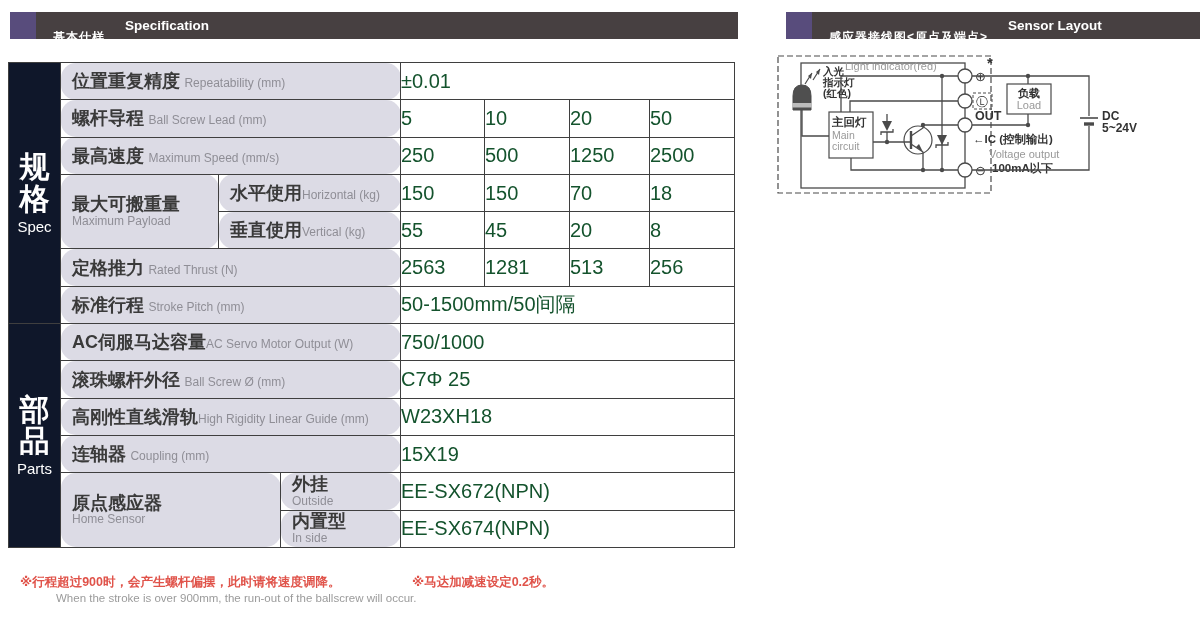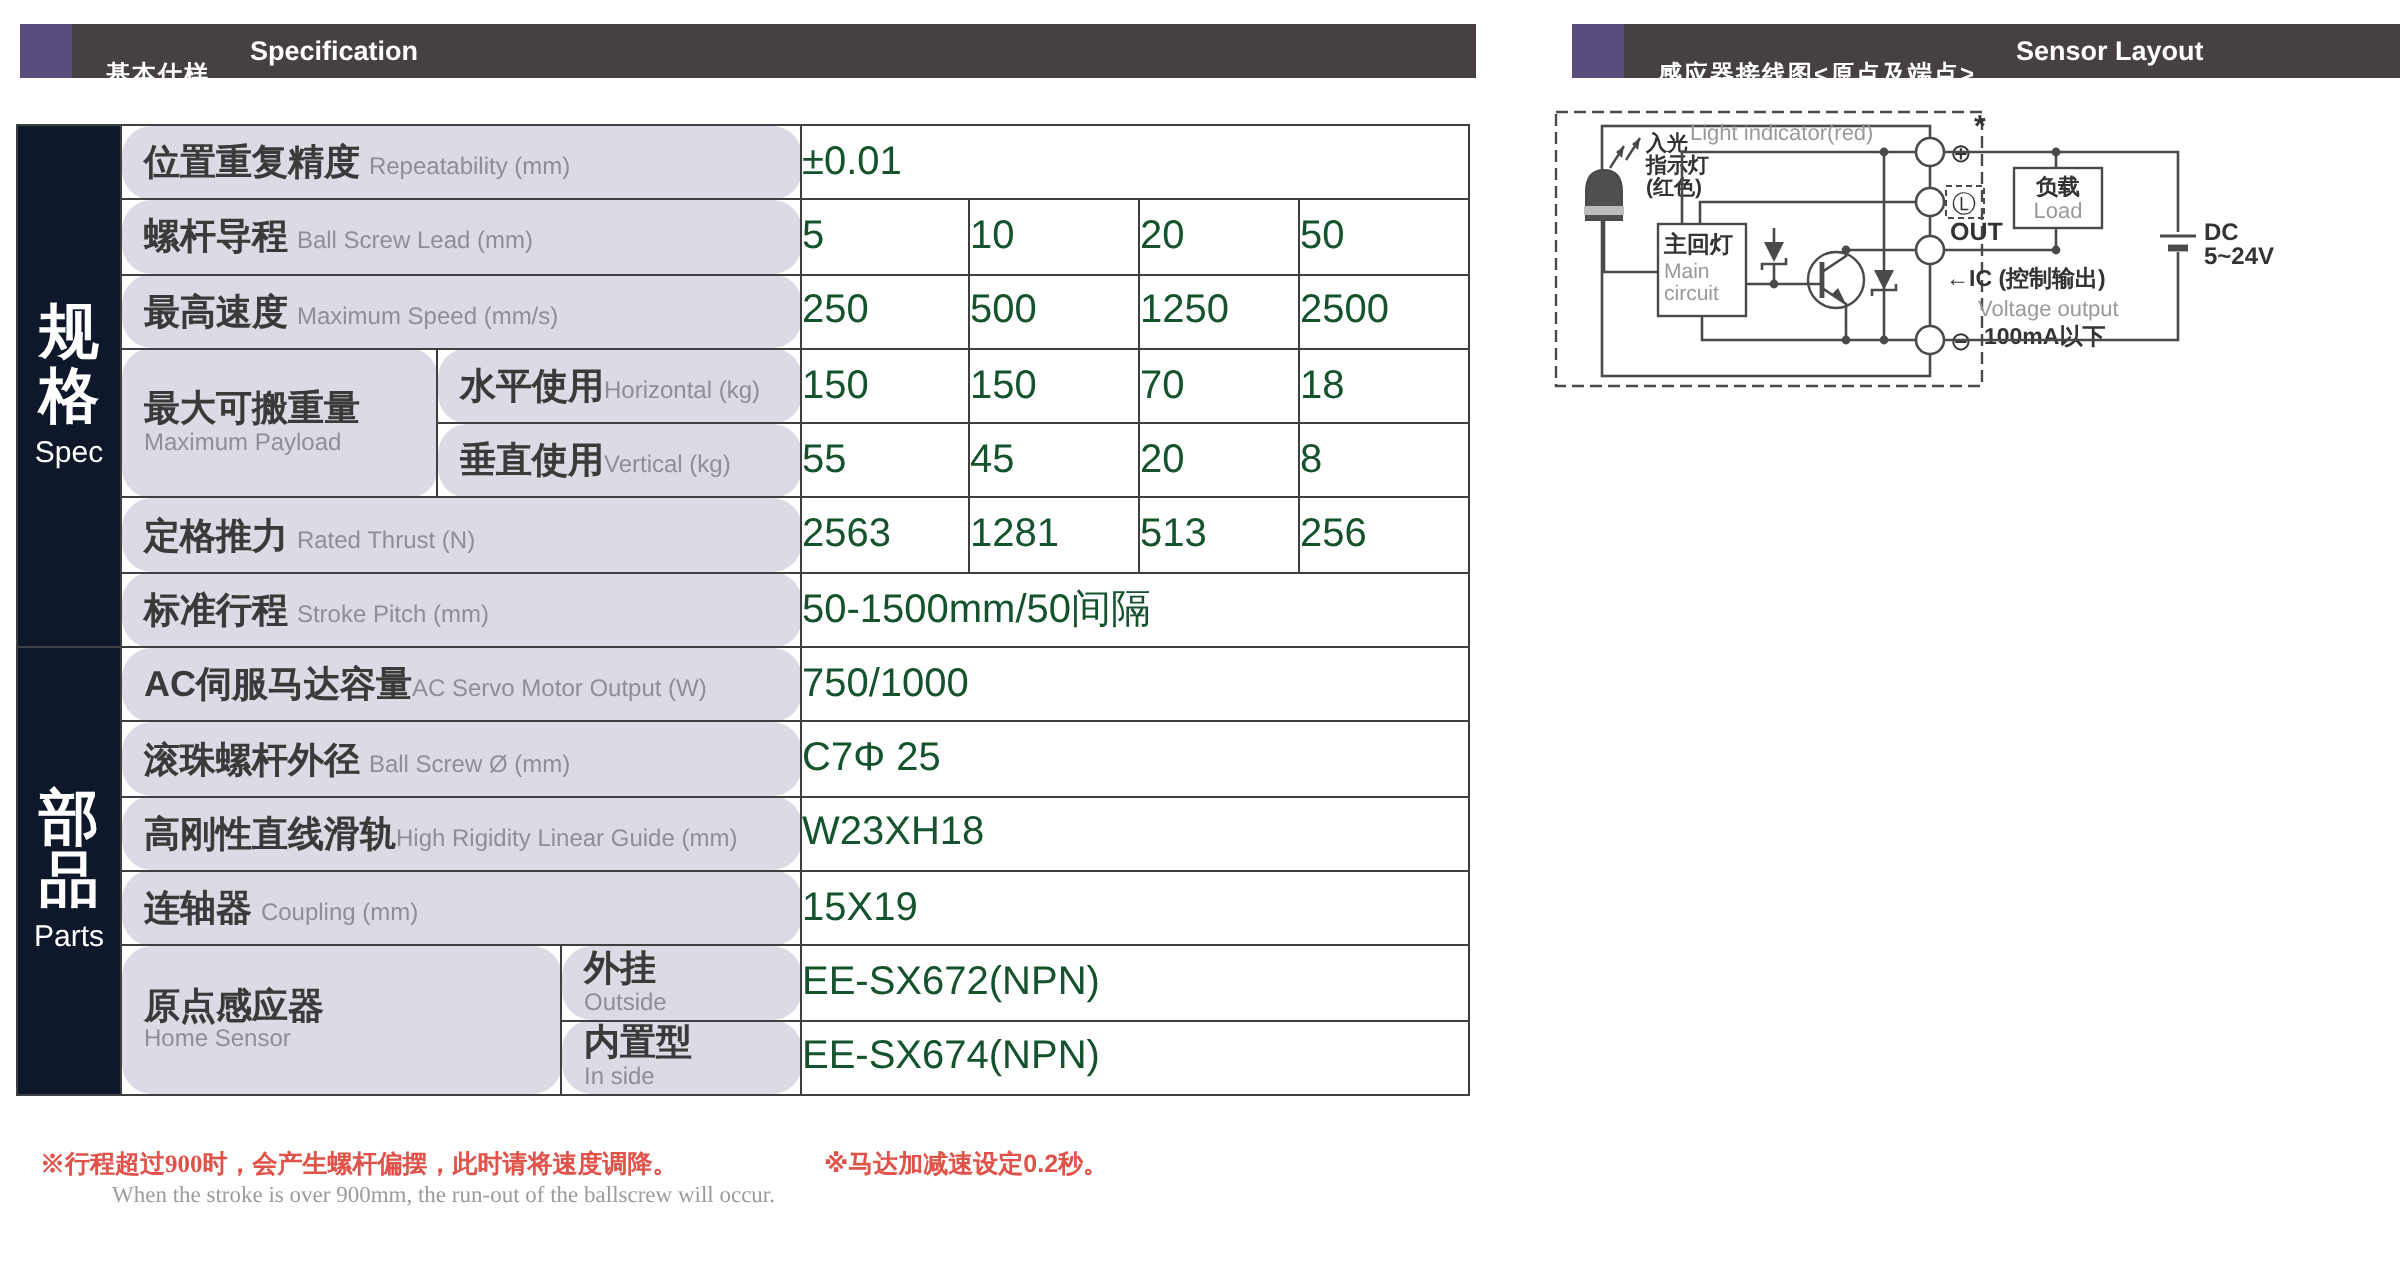--- a/index.html
+++ b/index.html
@@ -26,21 +26,21 @@
   .lbl .zh { font-size:18px; font-weight:bold; color:#3a3a3a; }
   .lbl .en { font-size:12px; color:#8f8e96; }
   .lbl.stacked .zh { display:block; line-height:1.05; }
   .lbl.stacked .en { display:block; line-height:1.1; margin-top:1px; }
   .spec td.val { background:#fff; text-align:left; font-size:20px; color:#14532d; }
 
   
   .note { position:absolute; top:574px; }
   .note .nzh { color:#e0534a; font-size:12.5px; font-weight:bold; line-height:1.35; }
   .note .nen { color:#9b9b9b; font-size:11.5px; line-height:1.35; margin-left:36px; }
-  .note-1 { left:20px;font-family:Liberation Serif, serif; }
+  .note-1 { left:20px; }
   .note-2 { left:412px;text-align:center; }
 
   
   .diagram { position:absolute; left:775px; top:50px; }
   .diagram text { fill:#333; }
   .diagram .gray { fill:#999; }
   .diagram .bold { font-weight:bold; }
 </style>
 </head>
 <body>

